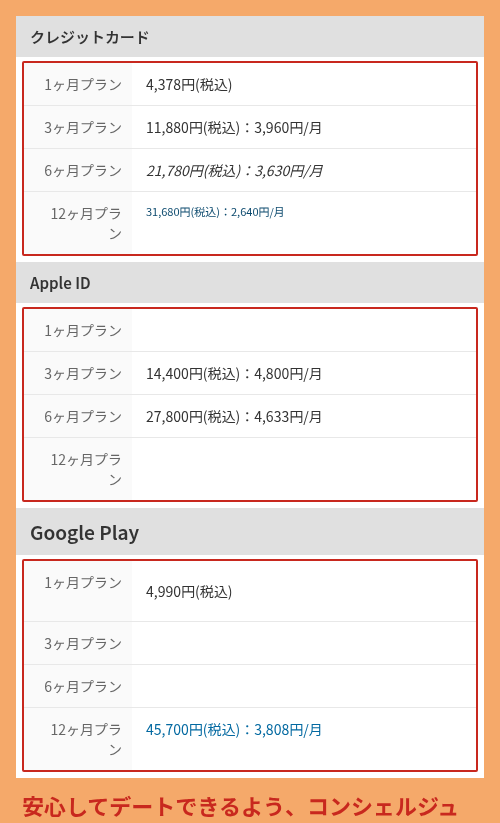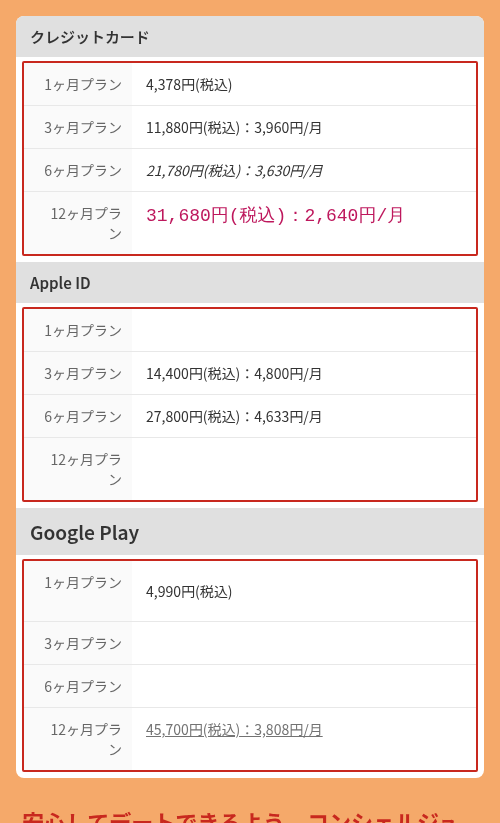--- a/index.html
+++ b/index.html
@@ -11,40 +11,40 @@
       font-family: "Hiragino Sans", "Hiragino Kaku Gothic ProN", "Noto Sans JP", sans-serif;
       display: flex;
       flex-direction: column;
       align-items: center;
       padding: 16px;
     }
   </style>
 </head>
 <body>
 
-<div style="width:100%; background:#fff; border-radius:8px; overflow:hidden; margin-bottom:16px;">
+<div style="width:100%; background:#fff; border-radius:0; overflow:hidden; margin-bottom:0;">
 
   <div>
     <div style="background:#e0e0e0; padding:10px 14px; font-size:15px; font-weight:600; color:#333;">クレジットカード</div>
     <div style="border:2.5px solid #c8281e; margin:4px 6px 6px 6px; border-radius:2px;">
       <div style="display:flex; border-bottom:1px solid #e8e8e8;">
         <div style="width:108px;min-width:108px;padding:11px 10px 11px 14px;font-size:14px;color:#666;text-align:right;background:#fafafa;">1ヶ月プラン</div>
         <div style="flex:1;padding:11px 14px;font-size:14px;color:#333;">4,378円(税込)</div>
       </div>
       <div style="display:flex; border-bottom:1px solid #e8e8e8;">
         <div style="width:108px;min-width:108px;padding:11px 10px 11px 14px;font-size:14px;color:#666;text-align:right;background:#fafafa;">3ヶ月プラン</div>
         <div style="flex:1;padding:11px 14px;font-size:14px;color:#333;">11,880円(税込)：3,960円/月</div>
       </div>
       <div style="display:flex; border-bottom:1px solid #e8e8e8;">
         <div style="width:108px;min-width:108px;padding:11px 10px 11px 14px;font-size:14px;color:#666;text-align:right;background:#fafafa;">6ヶ月プラン</div>
         <div style="flex:1;padding:11px 14px;font-size:14px;color:#333;font-style:italic;">21,780円(税込)：3,630円/月</div>
       </div>
       <div style="display:flex;">
         <div style="width:108px;min-width:108px;padding:11px 10px 11px 14px;font-size:14px;color:#666;text-align:right;background:#fafafa;">12ヶ月プラン</div>
-        <div style="flex:1;padding:11px 14px;font-size:18px;color:#be185d;font-family:Liberation Mono, monospace;">31,680円(税込)：2,640円/月</div>
+        <div style="flex:1;padding:11px 14px;font-size:11px;color:#0c4a6e;">31,680円(税込)：2,640円/月</div>
       </div>
     </div>
   </div>
 
   <div>
     <div style="background:#e0e0e0; padding:10px 14px; font-size:15px; font-weight:600; color:#333;">Apple ID</div>
     <div style="border:2.5px solid #c8281e; margin:4px 6px 6px 6px; border-radius:2px;">
       <div style="display:flex; border-bottom:1px solid #e8e8e8;">
         <div style="width:108px;min-width:108px;padding:11px 10px 11px 14px;font-size:14px;color:#666;text-align:right;background:#fafafa;">1ヶ月プラン</div>
       </div>
@@ -70,20 +70,20 @@
         <div style="flex:1;padding:20px 14px;font-size:14px;color:#333;">4,990円(税込)</div>
       </div>
       <div style="display:flex; border-bottom:1px solid #e8e8e8;">
         <div style="width:108px;min-width:108px;padding:11px 10px 11px 14px;font-size:14px;color:#666;text-align:right;background:#fafafa;">3ヶ月プラン</div>
       </div>
       <div style="display:flex; border-bottom:1px solid #e8e8e8;">
         <div style="width:108px;min-width:108px;padding:11px 10px 11px 14px;font-size:14px;color:#666;text-align:right;background:#fafafa;">6ヶ月プラン</div>
       </div>
       <div style="display:flex;">
         <div style="width:108px;min-width:108px;padding:11px 10px 11px 14px;font-size:14px;color:#666;text-align:right;background:#fafafa;">12ヶ月プラン</div>
-        <div style="flex:1;padding:11px 14px;font-size:14px;color:#737373;text-decoration:underline;">45,700円(税込)：3,808円/月</div>
+        <div style="flex:1;padding:11px 14px;font-size:14px;color:#0369a1;">45,700円(税込)：3,808円/月</div>
       </div>
     </div>
   </div>
 
 </div>
 
 <div style="width:100%; padding:10px 6px; font-size:22px; font-weight:700; color:#c8281e; line-height:1.55;">安心してデートできるよう、コンシェルジュが日時・場所を調整する機能も利用可能です。</div>
 
 </body></html>

